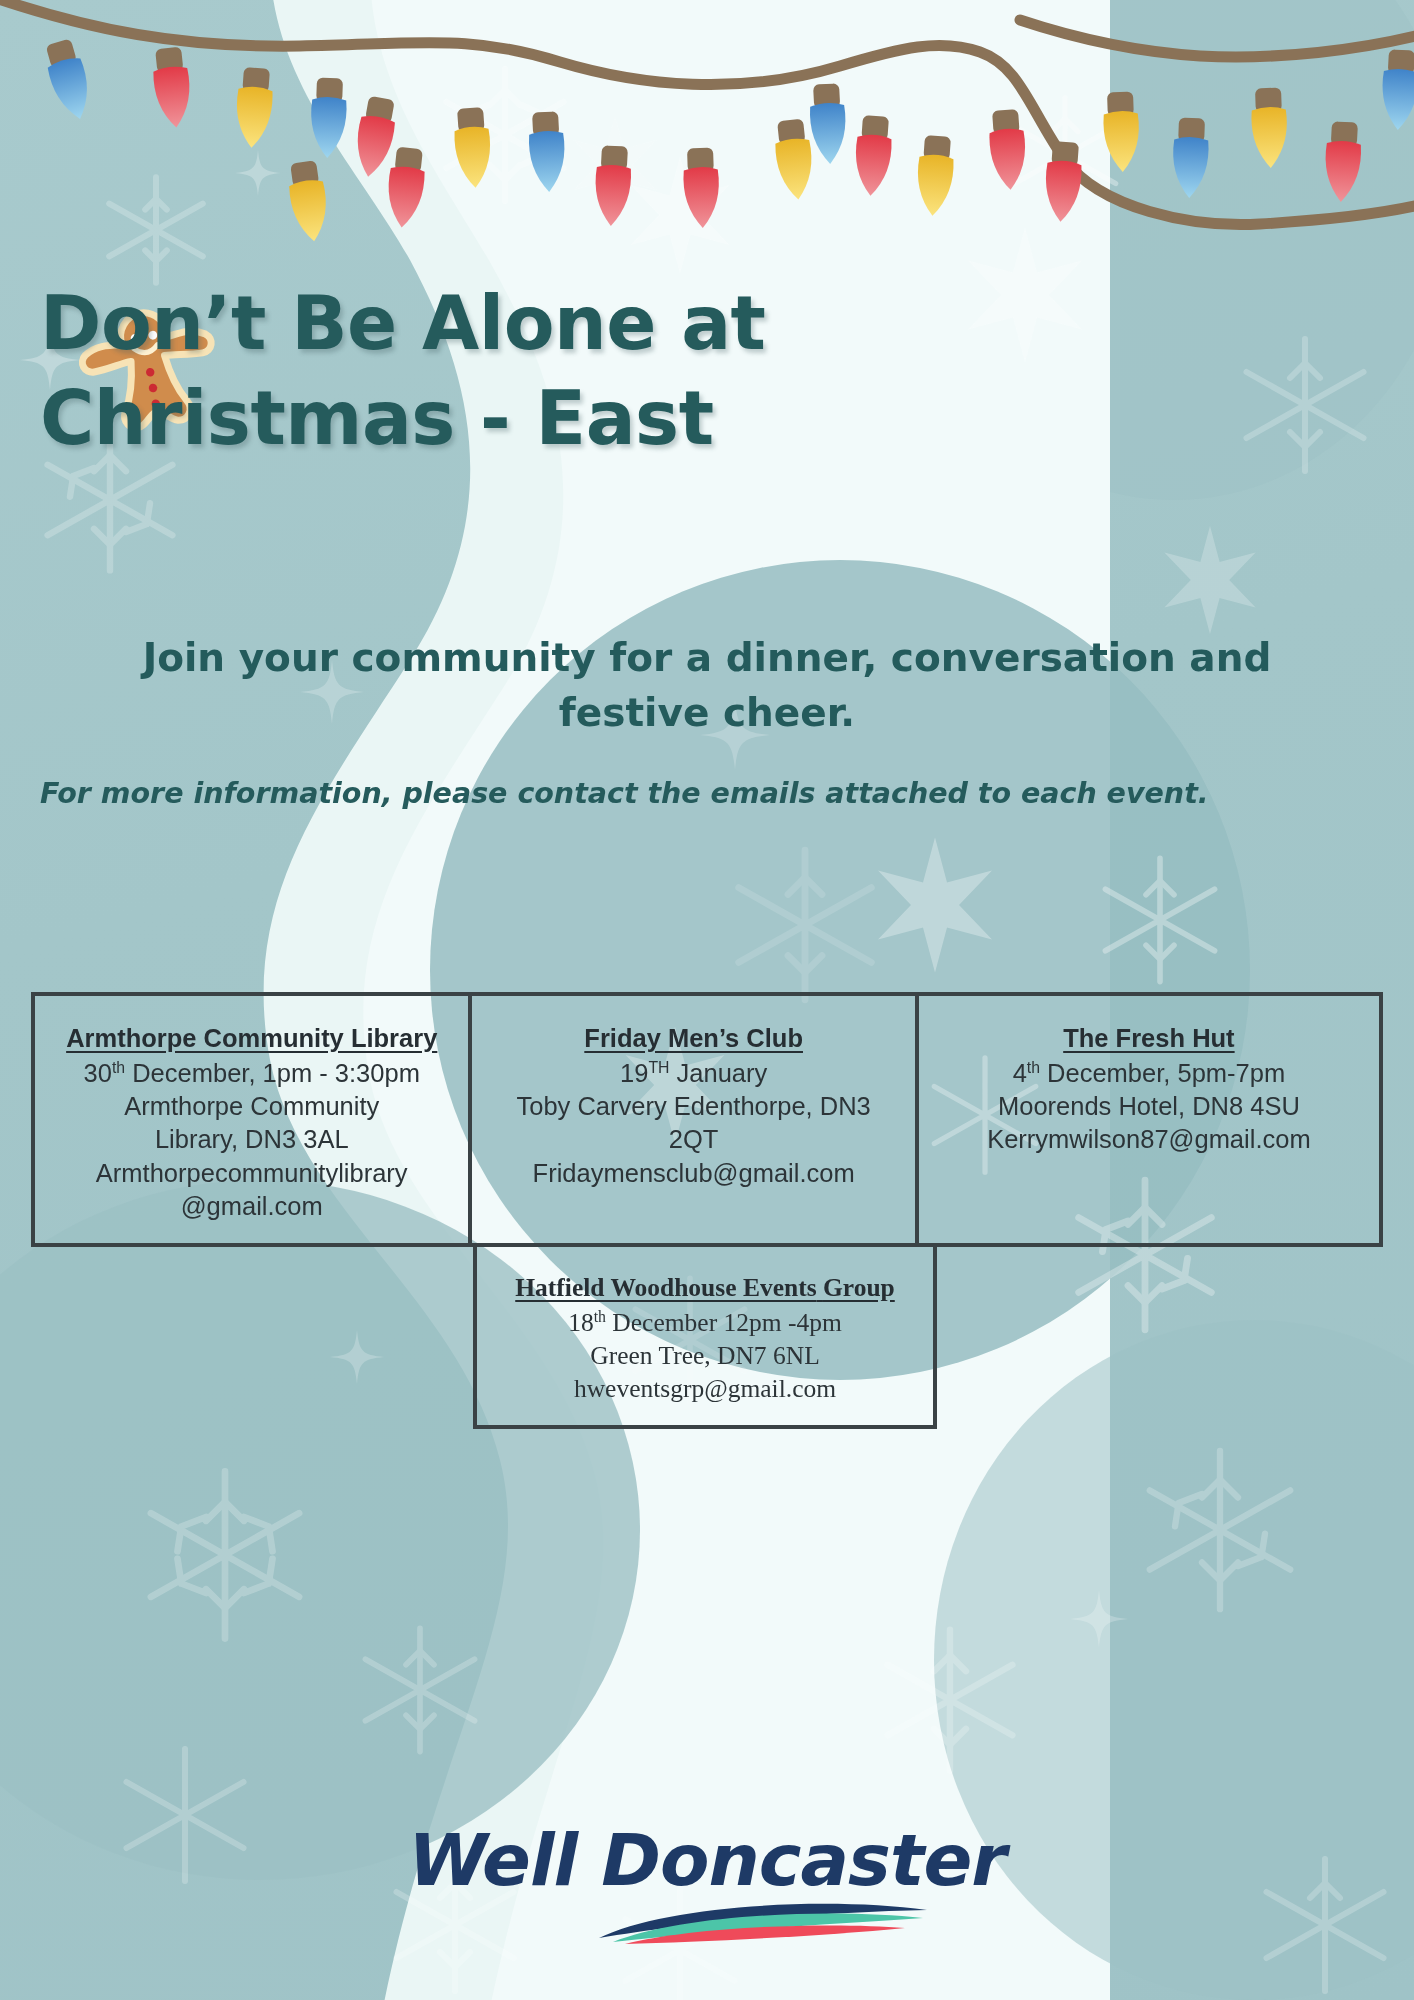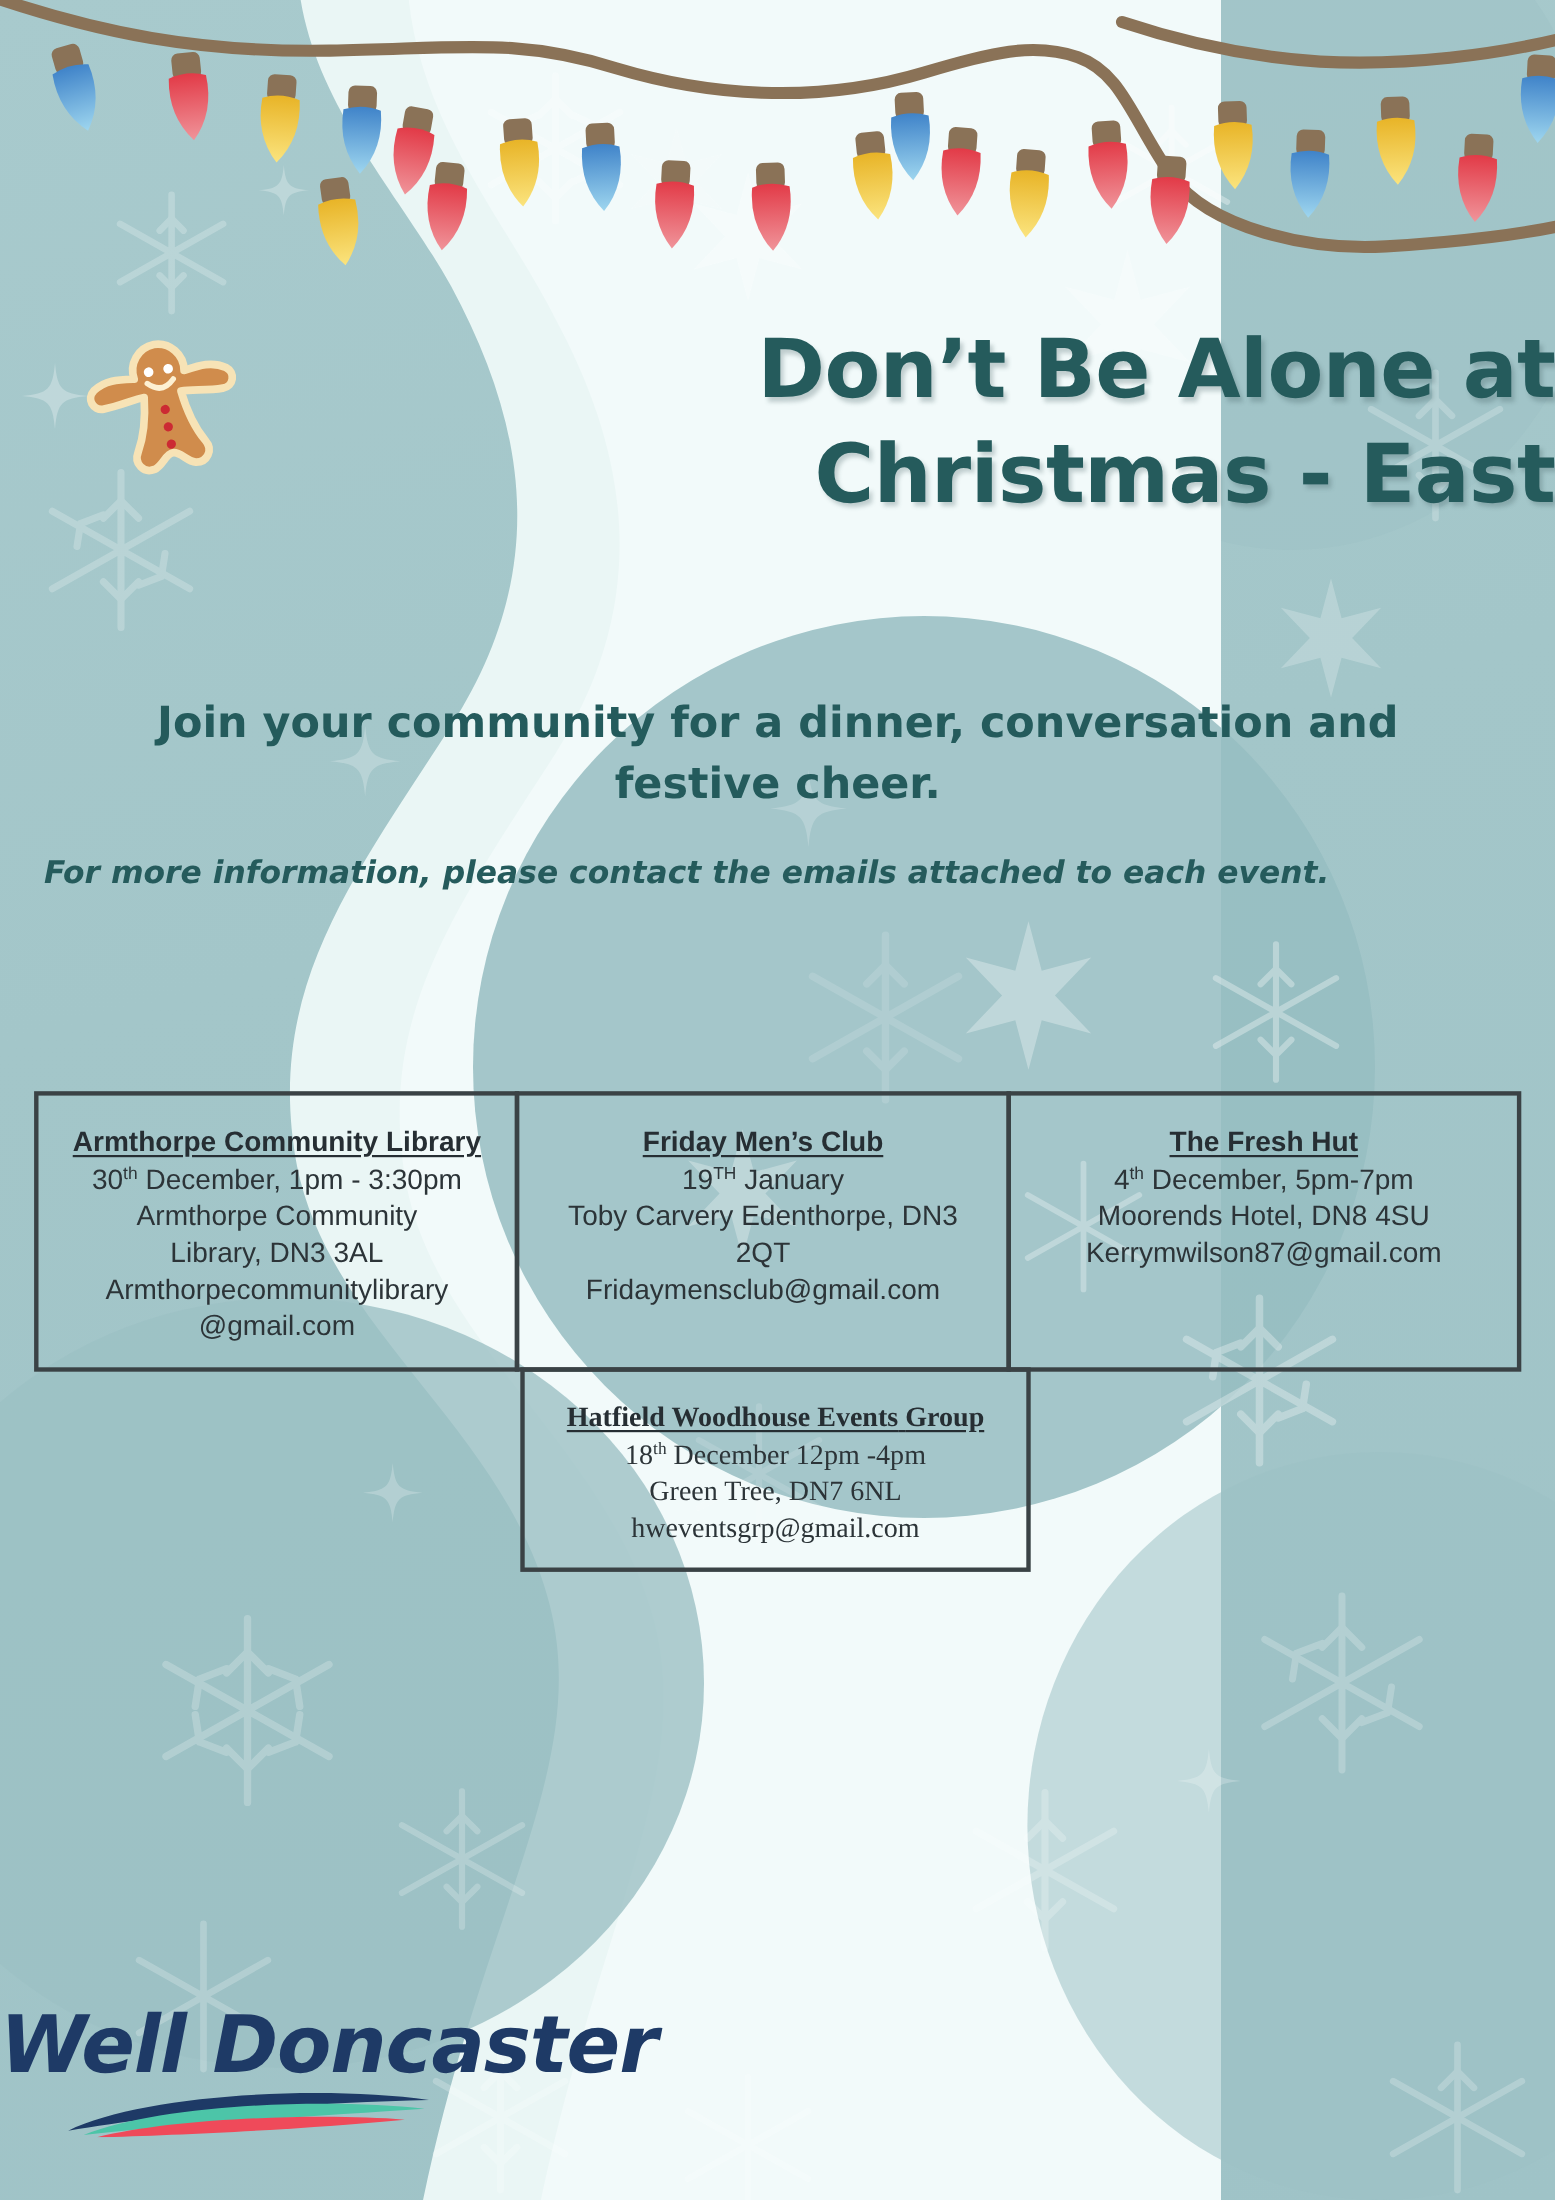--- a/index.html
+++ b/index.html
@@ -62,30 +62,29 @@
 
   
   .lights{position:absolute;left:0;top:-10px;width:1414px;height:300px;}
 
   
   .gingerbread{position:absolute;left:78px;top:298px;width:150px;height:180px;}
 
   
   .title{
     position:absolute;left:0;right:0;top:276px;
-    text-align:right;
+    text-align:left;
     color:#255b5c;
     font-family:"DejaVu Sans", sans-serif;
     font-weight:bold;
     font-size:74px;
     line-height:1.28;
     letter-spacing:-0.5px;
     text-shadow:3px 4px 4px rgba(60,90,92,.28);
     padding-left:40px;
-    margin-top:13px;
   }
   .title .l2{display:block;}
   .subtitle{
     position:absolute;left:70px;right:70px;top:630px;
     text-align:center;
     color:#245b5c;
     font-family:"DejaVu Sans", sans-serif;
     font-weight:bold;
     font-size:39px;
     line-height:1.42;
@@ -125,21 +124,21 @@
     line-height:1.30;
     text-decoration:underline;
     text-underline-offset:4px;
     color:#262e33;
   }
   .cell p{margin:0;}
   .cell sup{font-size:0.62em;vertical-align:super;}
 
   
   .logo{
-    position:absolute;left:0;right:0;bottom:52px;
+    position:absolute;left:0;right:0;bottom:52px;text-align:center;
   }
   .logo-text{
     font-family:"DejaVu Sans", sans-serif;
     font-weight:bold;
     font-style:italic;
     font-size:72px;
     color:#1e3a66;
     letter-spacing:-1px;
     line-height:1;
   }

